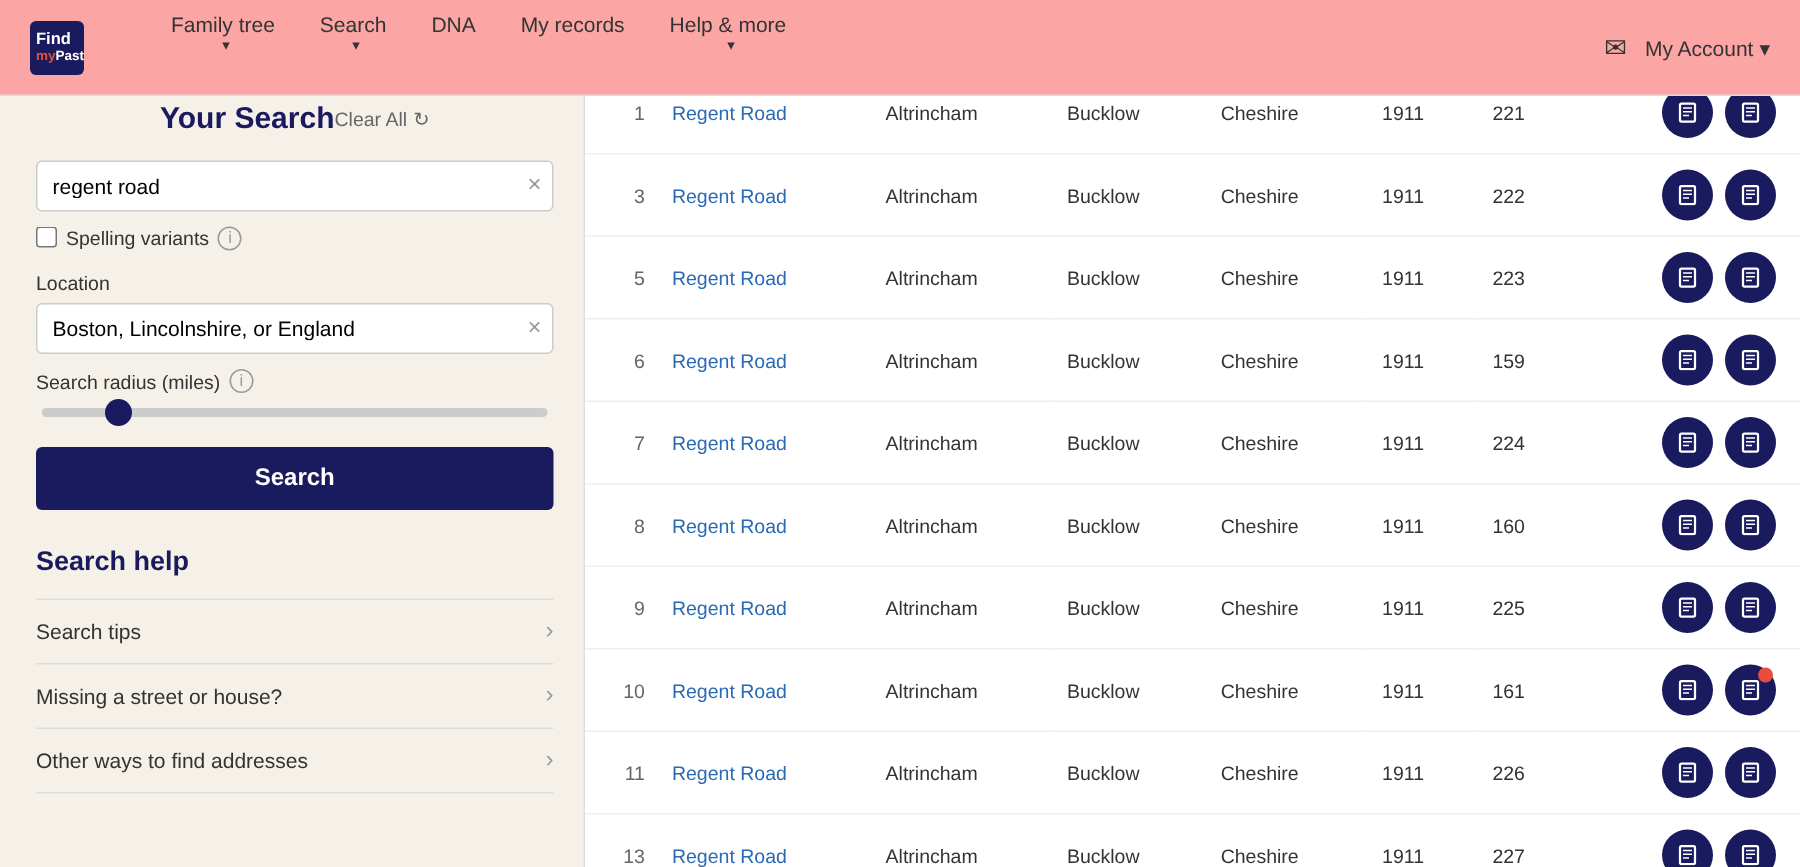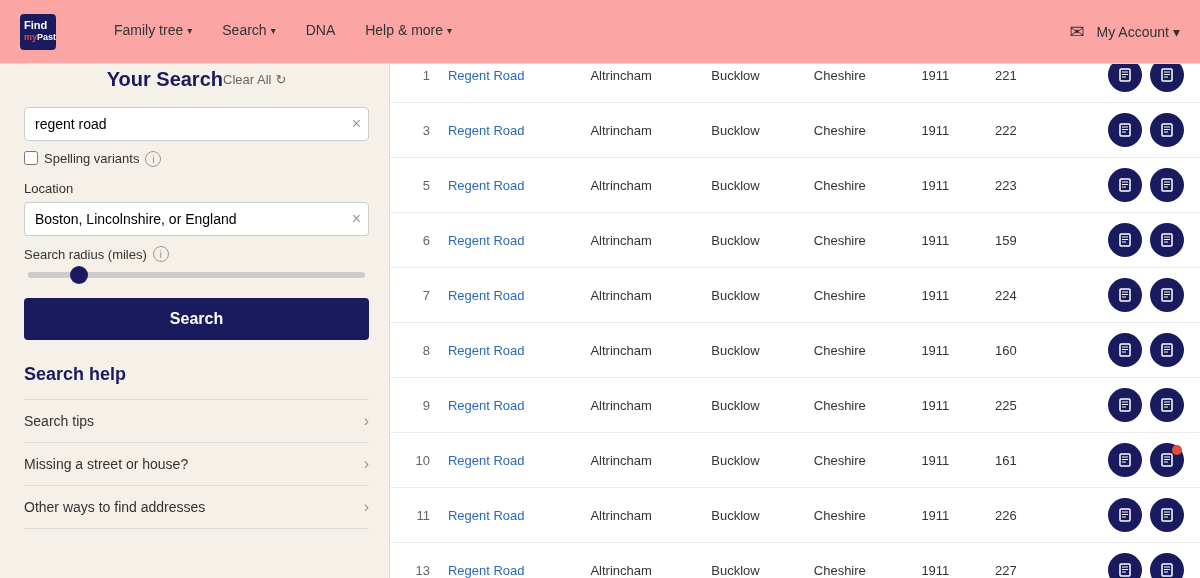--- a/index.html
+++ b/index.html
@@ -10,20 +10,21 @@
       display: flex; align-items: center; background: #fca5a5;
       padding: 0 20px; height: 64px; border-bottom: 1px solid #ddd;
       position: fixed; top: 0; left: 0; right: 0; z-index: 100;
     }
     .logo { display: flex; align-items: center; margin-right: 40px; }
     .nav-items { display: flex; align-items: center; flex: 1; gap: 6px; }
     .nav-item {
       padding: 0 12px; height: 48px; display: flex; align-items: center;
       font-size: 14px; color: #333; cursor: pointer; white-space: nowrap;
       border-bottom: 3px solid transparent;
+      flex-direction: column;
     }
     .nav-item .arrow { margin-left: 4px; font-size: 10px; }
     .nav-right { display: flex; align-items: center; gap: 12px; margin-left: auto; }
     .nav-icon { color: #333; cursor: pointer; font-size: 18px; }
     .nav-account { font-size: 14px; color: #333; cursor: pointer; display: flex; align-items: center; gap: 4px; }
 
     
     .page-container { display: flex; margin-top: 48px; height: calc(100vh - 48px); }
 
     
@@ -139,20 +140,23 @@
       <span class="arrow">▾</span>
     </div>
     <div class="nav-item">
       <span>Search</span>
       <span class="arrow">▾</span>
     </div>
     <div class="nav-item">
       <span>DNA</span>
     </div>
     <div class="nav-item">
+      <span>My records</span>
+    </div>
+    <div class="nav-item">
       <span>Help &amp; more</span>
       <span class="arrow">▾</span>
     </div>
   </div>
   <div class="nav-right">
     <span class="nav-icon">✉</span>
     <span class="nav-account">
       <span>My Account</span>
       <span>▾</span>
     </span>

